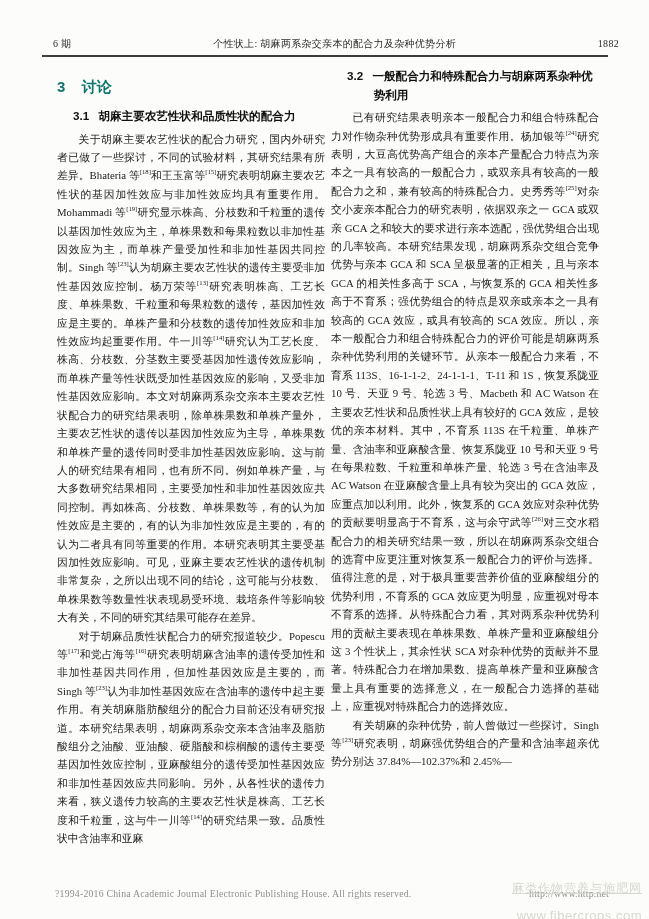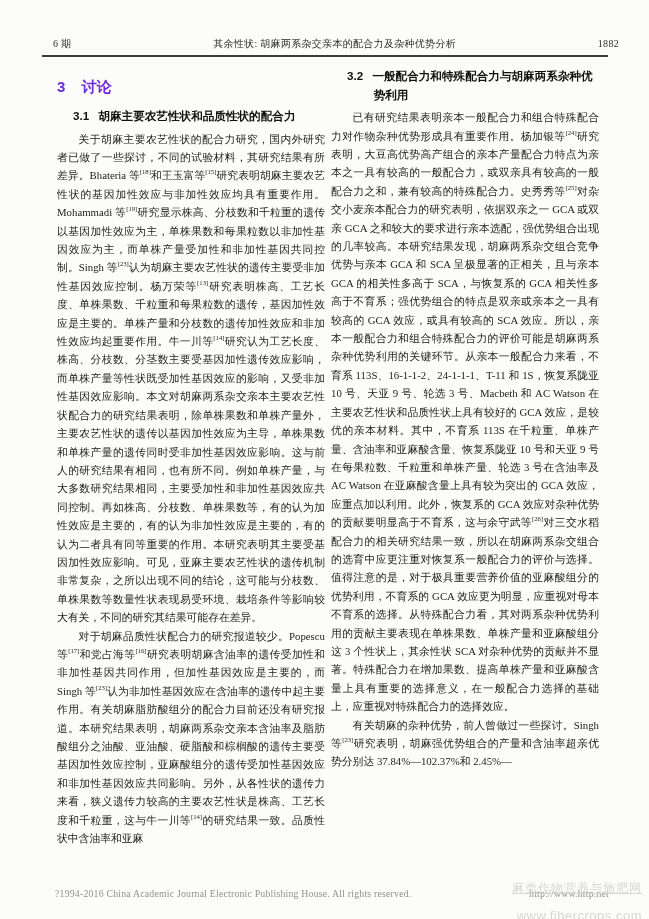--- a/index.html
+++ b/index.html
@@ -26,21 +26,21 @@
   
   .col {
     position:absolute; top:72px; width:268px; overflow:hidden;
     font-size:10.8px; line-height:18.4px;
     text-align:justify;
   }
   .col-left  { left:57px;  height:776px; }
   .col-right { left:331px; top:66px; height:782px; }
   h1.sec {
     font-family:"Liberation Sans","DejaVu Sans",sans-serif;
-    font-size:15px; font-weight:bold; color:#6d28d9;
+    font-size:15px; font-weight:bold; color:#0f766e;
     margin:5px 0 10px 0; line-height:20px;
   }
   h1.sec .sec-num { margin-right:1.1em; }
   h2.sub {
     font-family:"Liberation Sans","DejaVu Sans",sans-serif;
     font-size:11.6px; font-weight:bold; color:#111;
     margin:1px 0 4px 16px; line-height:18.6px;
     padding-left:2.3em; text-indent:-2.3em;
     text-align:left;
   }
@@ -70,21 +70,21 @@
     font-size:13px; letter-spacing:0.5px;margin-top:12px;
   }
 </style>
 </head>
 <body>
 
 <div class="page">
 
   <div class="header-row">
     <span>6 期</span>
-    <span class="running-title">其余性状: 胡麻两系杂交亲本的配合力及杂种优势分析</span>
+    <span class="running-title">个性状上: 胡麻两系杂交亲本的配合力及杂种优势分析</span>
     <span>1882</span>
   </div>
   <div class="header-rule"></div>
 
   <div class="col col-left">
     <h1 class="sec">
       <span class="sec-num">3</span><span class="sec-title">讨论</span>
     </h1>
     <h2 class="sub">
       <span class="sub-num">3.1</span><span>胡麻主要农艺性状和品质性状的配合力</span>

